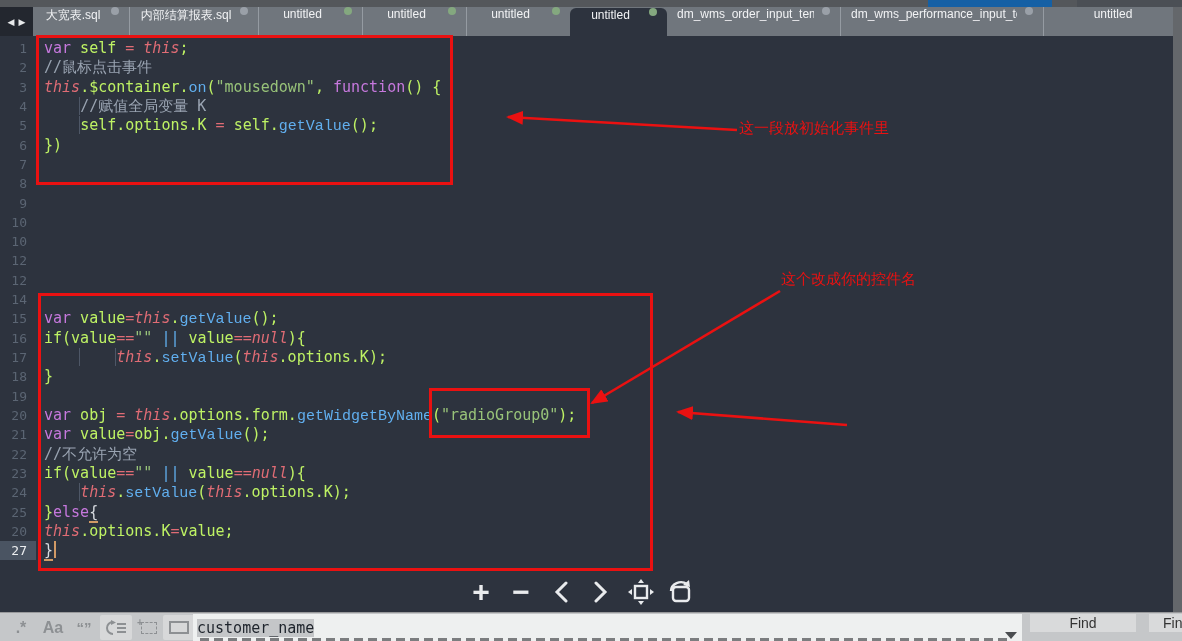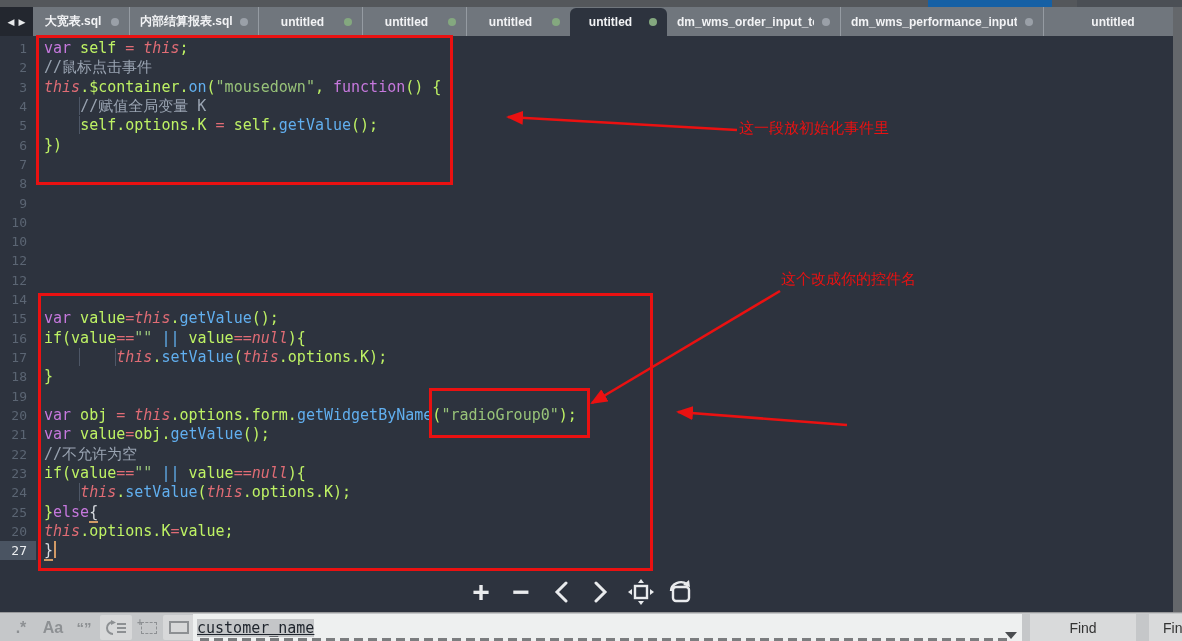--- a/index.html
+++ b/index.html
@@ -10,22 +10,22 @@
   
   .top-strip { position:absolute; left:0; top:0; width:1182px; height:7px; background:#54575b; }
   .strip-blue { position:absolute; left:928px; top:0; width:124px; height:7px; background:#1560a5; }
   .strip-dark { position:absolute; left:1077px; top:0; width:105px; height:7px; background:#4b4f55; }
 
   
   .tabbar { position:absolute; left:0; top:7px; width:1182px; height:29px; background:#70767d; display:flex; }
   .navbox { width:33px; height:29px; background:#23272f; display:flex; align-items:center; justify-content:center; gap:4px;
             color:#e8eaec; font-size:9px; flex:none; }
   #tabs { display:flex; flex:1; height:29px; overflow:hidden; }
-  .tab { display:flex; align-items:center; justify-content:space-between; padding:0 10px; height:29px;
-         color:#f2f3f5; font-size:12px; white-space:nowrap; flex:none; position:relative;font-weight:bold; }
+  .tab { display:flex; align-items:flex-start; justify-content:space-between; padding:0 10px; height:29px;
+         color:#f2f3f5; font-size:12px; white-space:nowrap; flex:none; position:relative; }
   .tab + .tab { border-left:1px solid #959ba2; }
   .tab.active { background:#2d333e; border-radius:6px 6px 0 0; border-left:none; margin-top:1px; height:28px; }
   .tab.active + .tab { border-left:none; }
   #tabs .tab:nth-child(1){width:96px} #tabs .tab:nth-child(2){width:129px}
   #tabs .tab:nth-child(3){width:104px} #tabs .tab:nth-child(4){width:104px}
   #tabs .tab:nth-child(5){width:104px} #tabs .tab:nth-child(6){width:97px}
   #tabs .tab:nth-child(7){width:173px} #tabs .tab:nth-child(8){width:203px}
   #tabs .tab:nth-child(9){flex:1}
   .tlabel { flex:1; text-align:center; overflow:hidden; }
   .dot { width:8px; height:8px; border-radius:50%; flex:none; margin-left:8px; }
@@ -36,21 +36,21 @@
   .right-strip { position:absolute; left:1173px; top:7px; width:9px; height:605px; background:#64676b; }
   #gutter { position:absolute; left:0; top:3px; width:36px;
             font-family:"DejaVu Sans Mono","Liberation Mono",monospace; font-size:13px; color:#5b6573; text-align:right; }
   .gnum { height:19.32px; line-height:19.32px; padding-right:9px; }
   .gnum.gactive { background:#4a5462; color:#eceef0; }
   #code { position:absolute; left:44px; top:3px;
           font-family:"DejaVu Sans Mono","Liberation Mono",monospace; font-size:15px; white-space:pre; }
   .cline { height:19.32px; line-height:19.32px; }
   .tk-kw  { color:#c678dd; }
   .tk-ths { color:#e06c75; font-style:italic; }
-  .tk-fn  { color:#61afef; }
+  .tk-fn  { color:#61afef;font-family:Liberation Mono, monospace; }
   .tk-str { color:#98c379; }
   .tk-cm  { color:#9aa4b2; }
   .tk-op  { color:#e06c75; }
   .tk-lop { color:#61afef; }
   .tk-pl  { color:#bef264; }
   .tk-brhl{ color:#d7dbe0; border-bottom:2px solid #d19a66; }
   .tk-ind { background-image:repeating-linear-gradient(to right, transparent 0 35.1px, rgba(110,122,142,.5) 35.1px 36.12px); }
   .tk-cur { display:inline-block; width:2px; height:17px; background:#d19a66; vertical-align:-3px; margin-left:1px; }
 
   
@@ -78,25 +78,25 @@
   #ic-case  { left:38px; width:30px; font-size:16px; }
   #ic-quote { left:70px; width:28px; font-size:15px; }
   #ic-arc   { left:100px; width:32px; }
   #ic-dotted{ left:136px; width:26px; }
   #ic-rect  { left:163px; width:32px; }
   .dottedbox { width:16px; height:12px; border:1px dashed #8d9093; position:relative; }
   .dottedbox::before { content:"+"; position:absolute; left:-5px; top:-6px; font-size:10px; color:#8d9093; }
   .rectbox { width:20px; height:13px; border:2px solid #8d9093; }
   .search-input { position:absolute; left:193px; top:1px; width:829px; height:27px; background:#eef0f0;
                   border:none; outline:none; display:flex; align-items:center; padding-left:4px;
-                  font-family:"DejaVu Sans Mono","Liberation Mono",monospace; font-size:15px; color:#1e242c;text-decoration:underline; }
+                  font-family:"DejaVu Sans Mono","Liberation Mono",monospace; font-size:15px; color:#1e242c; }
   .sel { background:#c4c6c8; }
   .input-caret-tri { position:absolute; left:1005px; top:632px; width:0; height:0; z-index:9;
                      border-left:6px solid transparent; border-right:6px solid transparent; border-top:7px solid #4a4d50; }
-  .tbtn { position:absolute; top:1px; height:27px; background:#d9dadb; color:#333; font-size:14px;
+  .tbtn { position:absolute; top:1px; height:18px; background:#d9dadb; color:#333; font-size:14px;
           display:flex; align-items:center; cursor:pointer; }
   #btn-find { left:1030px; width:106px; justify-content:center; }
   #btn-find2 { left:1149px; width:120px; padding-left:14px; }
   .clipped-row { position:absolute; left:200px; top:638px; width:810px; height:3px; z-index:9;
                  background:repeating-linear-gradient(to right,#55575a 0 9px, transparent 9px 14px); opacity:.75; }
 </style>
 </head>
 <body>
 
 <div id="stage">

